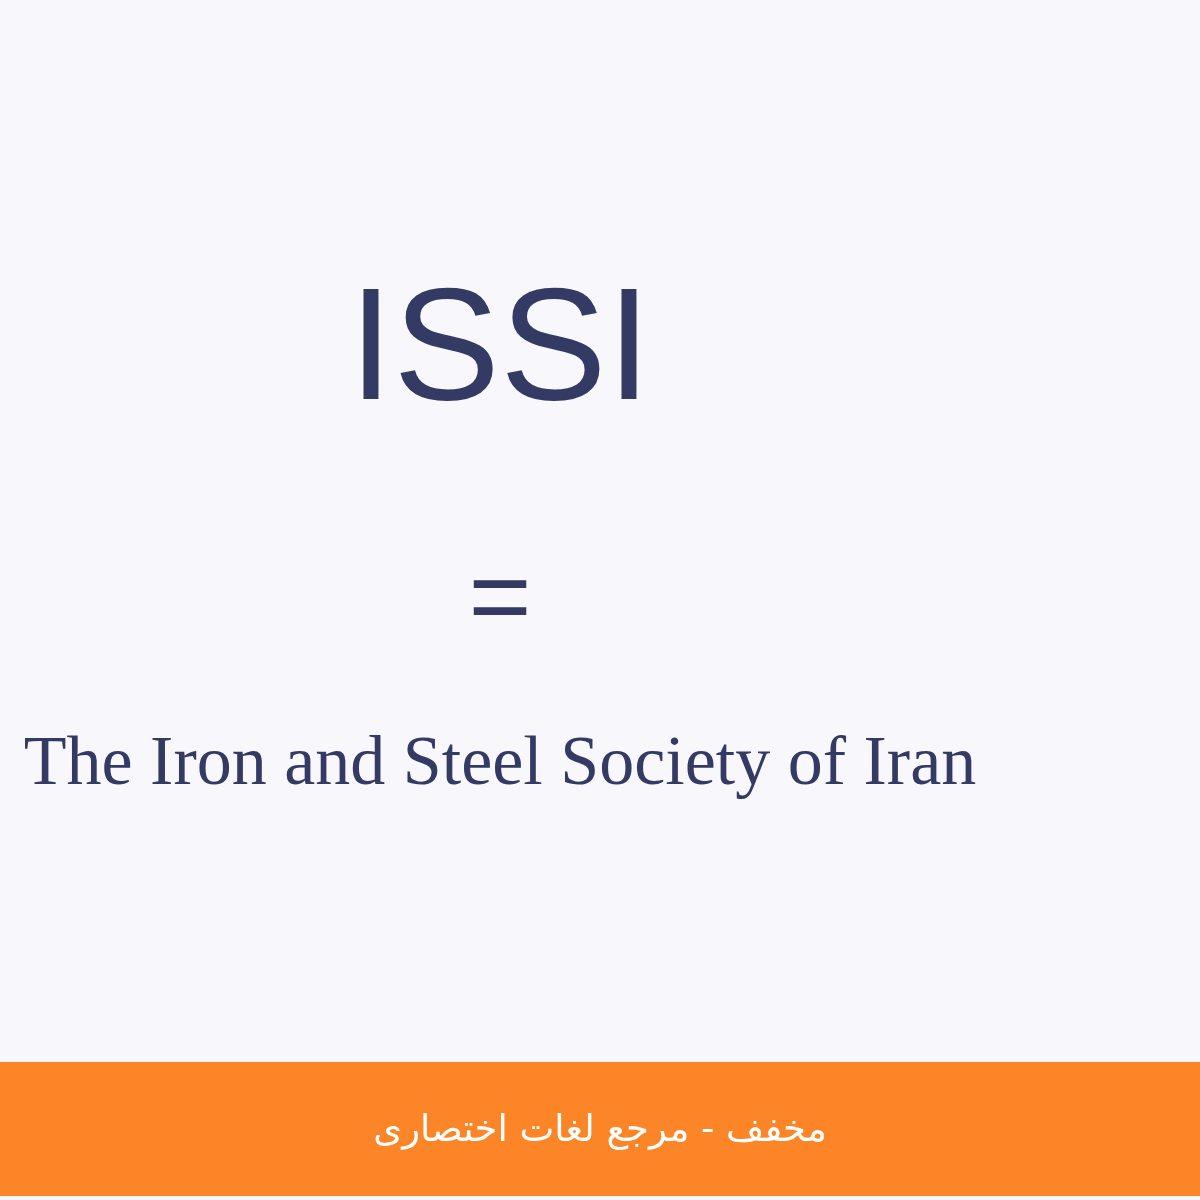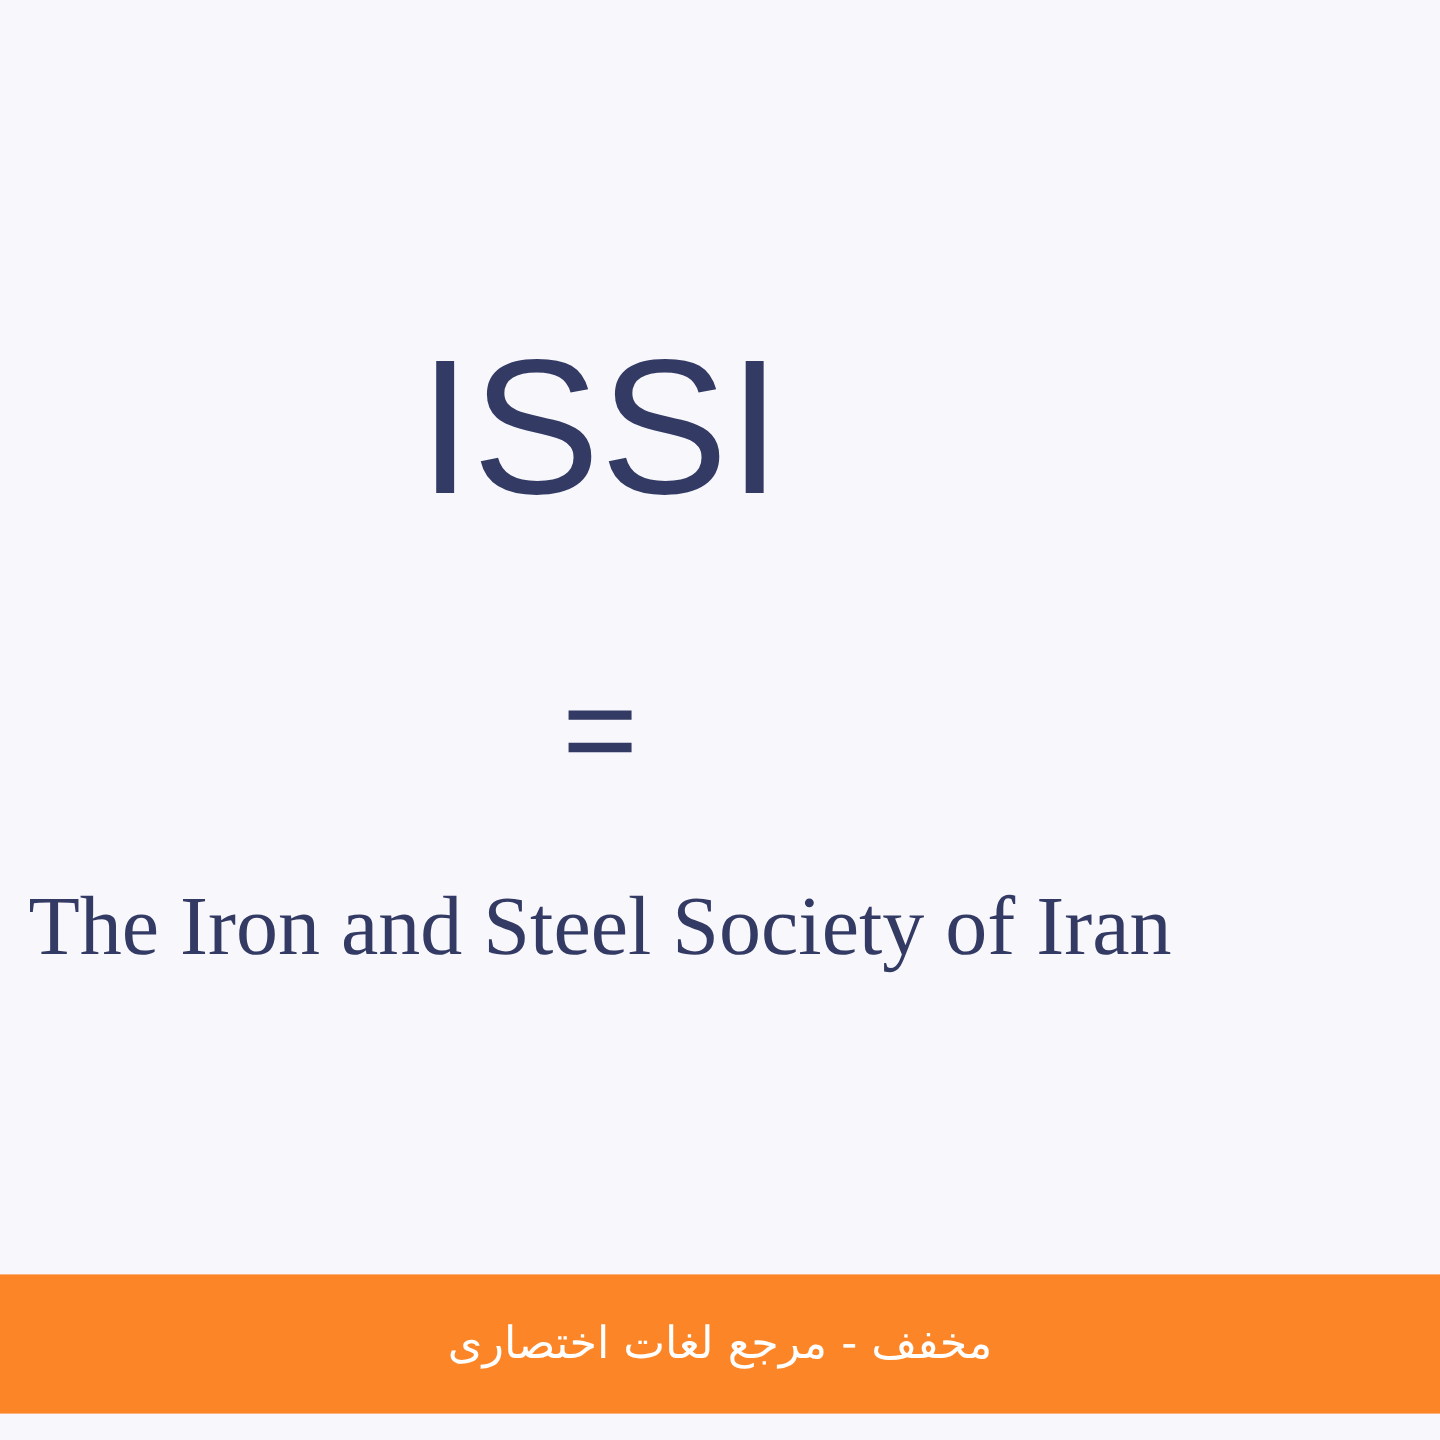--- a/index.html
+++ b/index.html
@@ -18,21 +18,21 @@
     width: 1200px;
     height: 1200px;
     background: #f7f7fc;
     overflow: hidden;
   }
 
   
   .definition-card {
     position: absolute;
     left: 0;
-    top: 12px;
+    top: 0;
     width: 1000px;
     height: 1062px;
     display: flex;
     flex-direction: column;
     align-items: center;
     justify-content: center;
     overflow: hidden;
   }
 
   .abbr-term {
@@ -72,21 +72,21 @@
     margin: 0;
     padding: 0;
   }
 
   
   .site-footer {
     position: absolute;
     left: 0;
     top: 1062px;
     width: 1200px;
-    height: 116px;
+    height: 134px;
     background: #fc8627;
     display: flex;
     align-items: center;
     justify-content: center;
     overflow: hidden;
   }
 
   .footer-brand {
     font-family: "DejaVu Sans", sans-serif;
     font-size: 37px;

